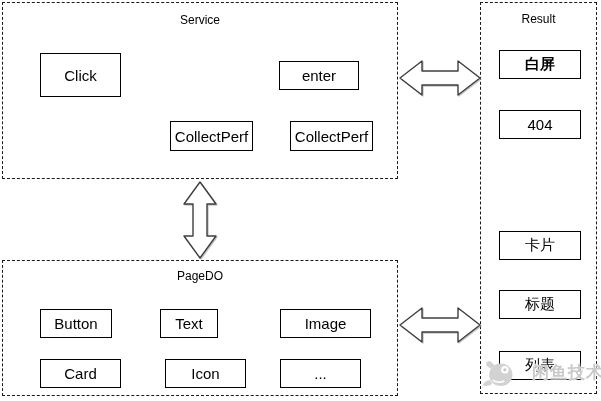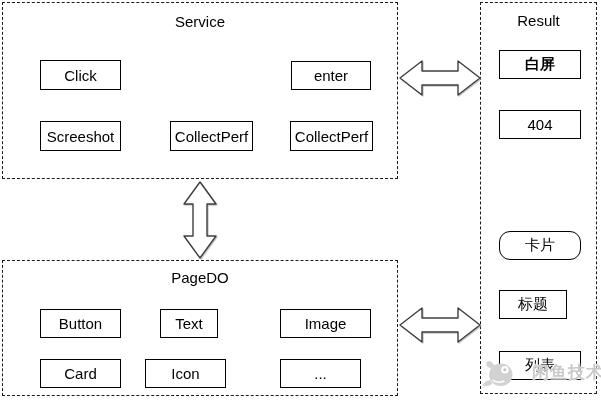--- a/index.html
+++ b/index.html
@@ -4,21 +4,21 @@
 <style>
   html,body{margin:0;padding:0;background:#fff;}
   .canvas{
     position:relative;width:601px;height:401px;background:#fff;overflow:hidden;
     font-family:"Liberation Sans","DejaVu Sans",sans-serif;color:#000;
   }
   .container{
     position:absolute;border:1px dashed #1a1a1a;background:#fff;box-sizing:border-box;
   }
   .group-title{
-    position:absolute;left:0;right:0;text-align:center;font-size:15px;color:#000;
+    position:absolute;left:0;right:0;text-align:center;font-size:12px;color:#000;
   }
   .node{
     position:absolute;border:1px solid #000;background:#fff;box-sizing:border-box;
     display:flex;align-items:center;justify-content:center;
     font-size:15px;white-space:nowrap;overflow:hidden;
   }
   .arrow{
     position:absolute;
     filter:drop-shadow(1.2px 1.2px 0 rgba(150,150,150,0.55));
   }
@@ -32,43 +32,42 @@
     text-shadow:0 0 2px #ffffff, 0 0 1px #ffffff;white-space:nowrap;
   }
 </style>
 </head>
 <body>
 
 <div class="canvas">
 
   <section class="container" style="left:2px;top:2px;width:396px;height:177px;">
     <div class="group-title" style="top:10px;">Service</div>
-    <div class="node" style="left:37px;top:57px;width:81px;height:30px;">Click</div>
-    <div class="node" style="left:288px;top:58px;width:80px;height:29px;">enter</div>
-    <div class="node" style="left:37px;top:118px;width:81px;height:30px;">Screeshot</div>
+    <div class="node" style="left:37px;top:50px;width:81px;height:44px;">Click</div>
+    <div class="node" style="left:276px;top:58px;width:80px;height:29px;">enter</div>
     <div class="node" style="left:167px;top:118px;width:83px;height:30px;">CollectPerf</div>
     <div class="node" style="left:287px;top:118px;width:83px;height:30px;">CollectPerf</div>
   </section>
 
   <section class="container" style="left:2px;top:260px;width:396px;height:136px;">
     <div class="group-title" style="top:8px;">PageDO</div>
-    <div class="node" style="left:37px;top:48px;width:81px;height:29px;">Button</div>
+    <div class="node" style="left:37px;top:48px;width:72px;height:29px;">Button</div>
     <div class="node" style="left:157px;top:48px;width:58px;height:29px;">Text</div>
     <div class="node" style="left:277px;top:48px;width:91px;height:29px;">Image</div>
     <div class="node" style="left:37px;top:98px;width:81px;height:29px;">Card</div>
-    <div class="node" style="left:142px;top:98px;width:81px;height:29px;">Icon</div>
+    <div class="node" style="left:162px;top:98px;width:81px;height:29px;">Icon</div>
     <div class="node" style="left:277px;top:98px;width:81px;height:29px;">...</div>
   </section>
 
   <section class="container" style="left:480px;top:2px;width:117px;height:392px;">
     <div class="group-title" style="top:9px;">Result</div>
     <div class="node" style="left:18px;top:47px;width:82px;height:29px;font-weight:bold;">白屏</div>
     <div class="node" style="left:18px;top:107px;width:82px;height:29px;">404</div>
-    <div class="node" style="left:18px;top:228px;width:82px;height:29px;border-radius:11px;">卡片</div>
-    <div class="node" style="left:18px;top:287px;width:68px;height:29px;text-align:right;">标题</div>
+    <div class="node" style="left:18px;top:228px;width:82px;height:29px;">卡片</div>
+    <div class="node" style="left:18px;top:287px;width:82px;height:29px;text-align:right;">标题</div>
     <div class="node" style="left:18px;top:348px;width:82px;height:29px;">列表</div>
   </section>
 
   <svg class="arrow" style="left:398px;top:59px;" width="84" height="38" viewBox="0 0 84 38">
     <path d="M2,19 L24,2 L24,12 L60,12 L60,2 L82,19 L60,36 L60,26 L24,26 L24,36 Z"></path>
   </svg>
   <svg class="arrow" style="left:398px;top:306px;" width="84" height="38" viewBox="0 0 84 38">
     <path d="M2,19 L24,2 L24,12 L60,12 L60,2 L82,19 L60,36 L60,26 L24,26 L24,36 Z"></path>
   </svg>
   <svg class="arrow" style="left:182px;top:180px;" width="36" height="80" viewBox="0 0 36 80">

